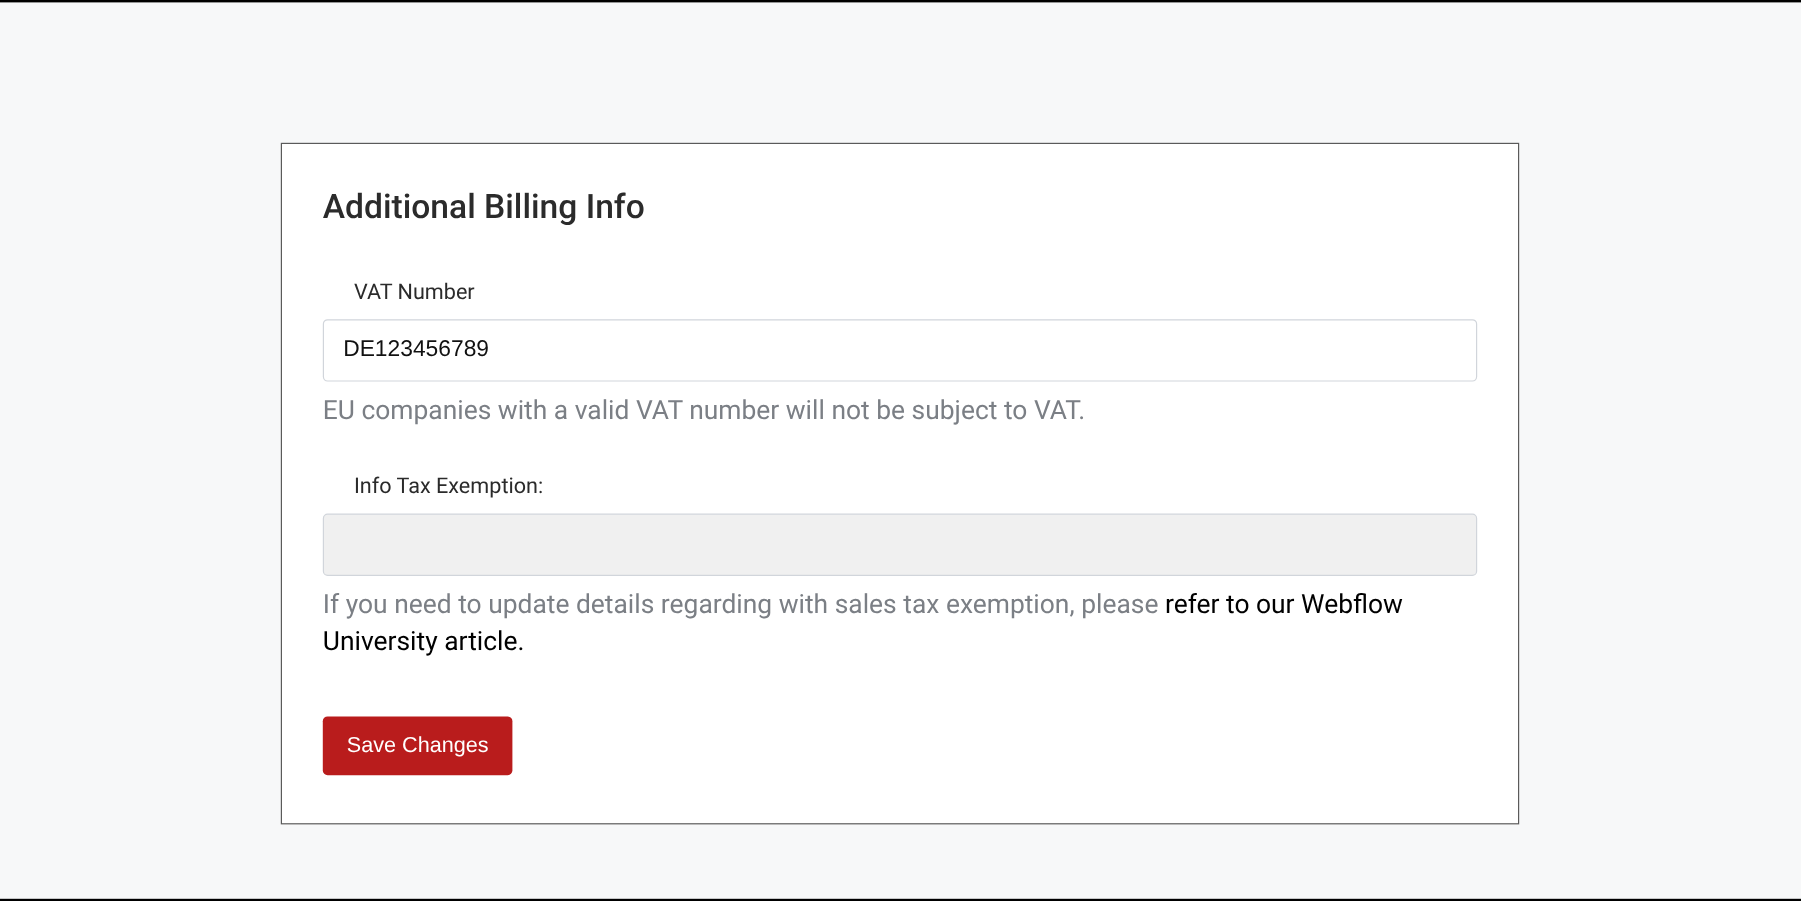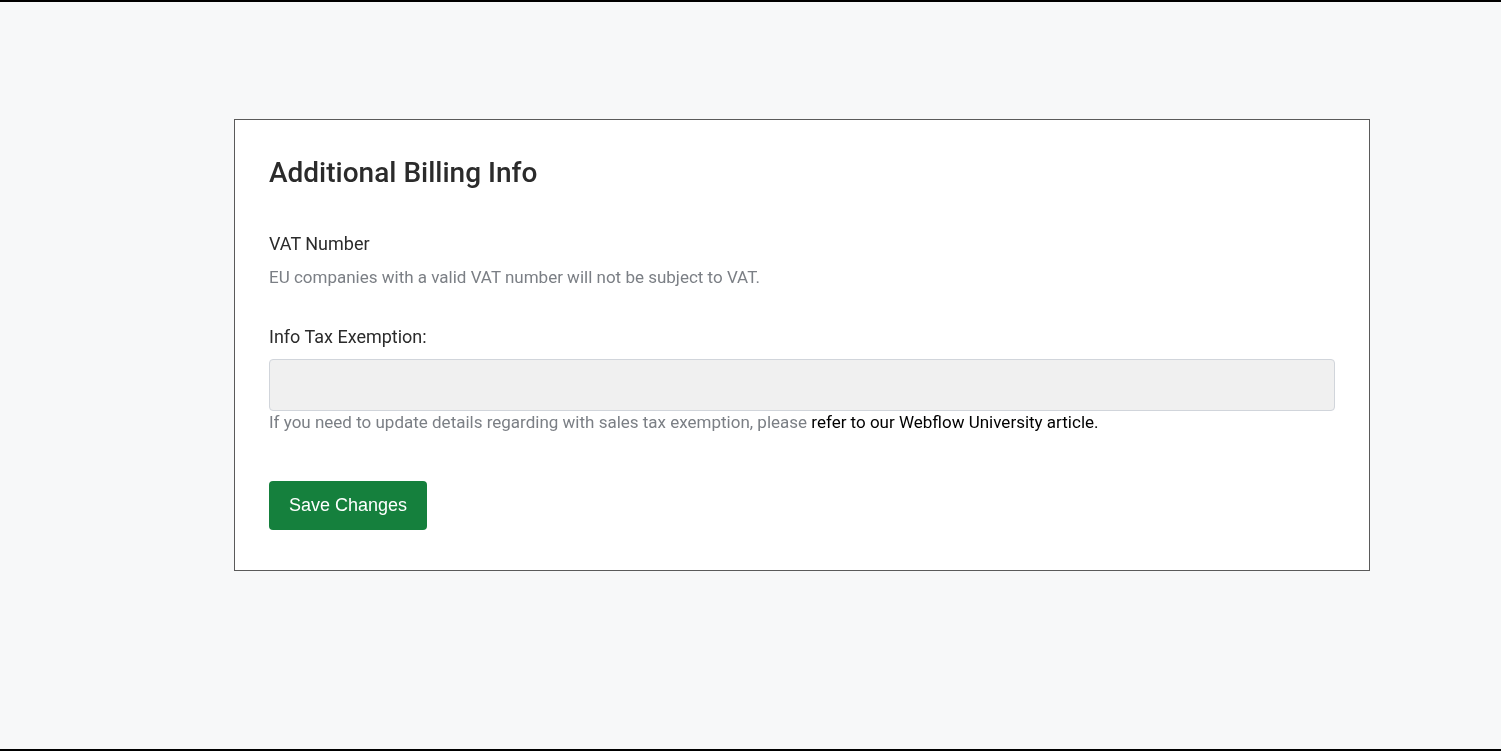--- a/index.html
+++ b/index.html
@@ -13,86 +13,89 @@
       width: 1501px;
       height: 751px;
       border-top: 2px solid #000;
       border-bottom: 2px solid #000;
       position: relative;
     }
     .panel {
       position: absolute;
       left: 234px;
       top: 117px;
-      width: 1136px;
+      width: 1032px;
       background: #fff;
       border: 1px solid #5a5a5a;
       padding: 36px 34px 40px 34px;
     }
     .panel-title {
       font-size: 28px;
       font-weight: 500;
       color: #2b2b2b;
       margin-bottom: 44px;
     }
     .field-group {
       margin-bottom: 36px;
     }
     .field-label {
       font-size: 18px;
       color: #2b2b2b;
       margin-bottom: 12px;
       display: block;
+      margin-left: 26px;
     }
     .text-input {
       width: 100%;
       height: 52px;
       border: 1px solid #d1d5db;
       border-radius: 4px;
       padding: 0 16px;
       font-size: 19px;
       color: #111;
       background: #fff;
       outline: none;
     }
     .text-input.readonly {
       background: #f0f0f0;
       color: #555;
       cursor: default;
     }
     .helper-text {
-      font-size: 17px;
+      font-size: 22px;
       color: #7b7f85;
+      margin-top: 10px;
       line-height: 1.4;
     }
     .helper-link {
       color: #000000;
       text-decoration: none;
       cursor: pointer;
     }
     .save-btn {
       display: inline-block;
-      background: #15803d;
+      background: #b91c1c;
       color: #fff;
       font-size: 18px;
       border: none;
       border-radius: 4px;
       padding: 14px 20px;
       cursor: not-allowed;
       margin-top: 10px;
     }
   </style>
 </head>
 <body>
 
 <div class="panel">
   <h2 class="panel-title">Additional Billing Info</h2>
 
   <div class="field-group">
     <label class="field-label">VAT Number</label>
+    <input type="text" class="text-input" value="DE123456789" style="">
     <div class="helper-text">EU companies with a valid VAT number will not be subject to VAT.</div>
   </div>
 
   <div class="field-group">
     <label class="field-label">Info Tax Exemption:</label>
     <input type="text" class="text-input readonly" readonly="" value="" style="">
     <div class="helper-text">
       <span>If you need to update details regarding with sales tax exemption, please </span><a class="helper-link">refer to our Webflow University article.</a>
     </div>
   </div>

